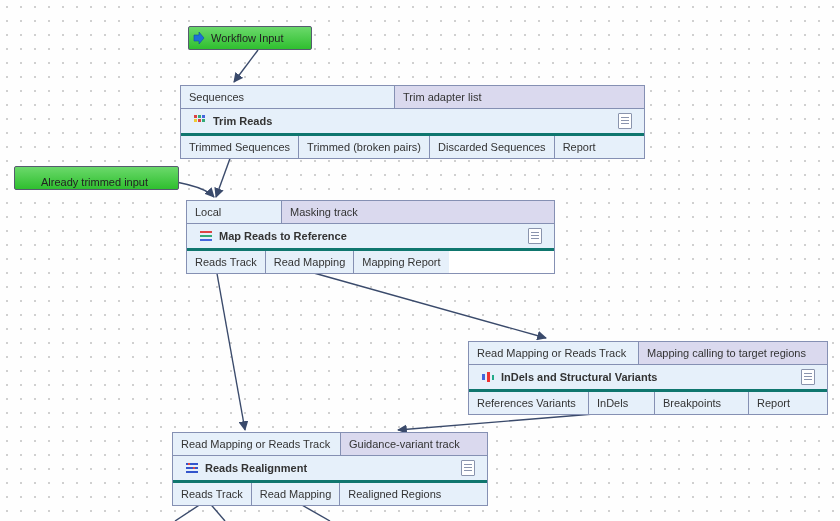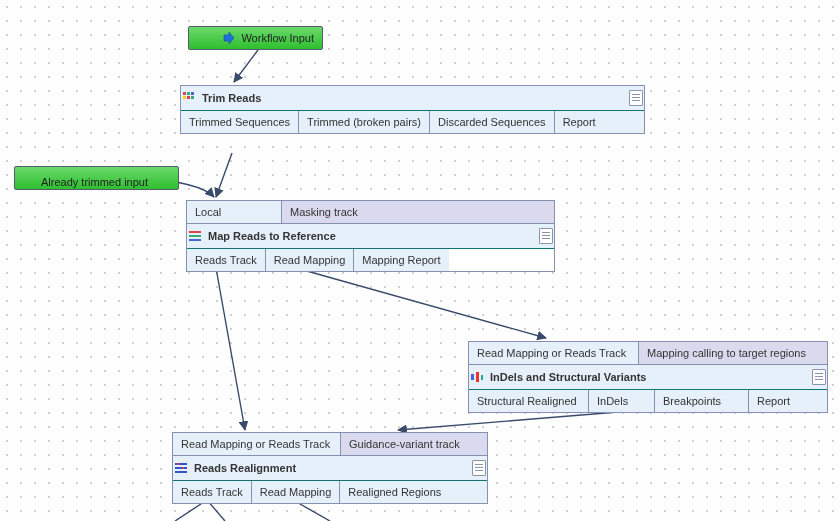--- a/index.html
+++ b/index.html
@@ -53,29 +53,29 @@
     box-sizing: border-box;
     border-right: 1px solid #8590b3;
     height: 22px;
     line-height: 22px;
     padding: 0 8px;
     white-space: nowrap;
     overflow: hidden;
   }
   .cell:last-child { border-right: none; }
   .row.inputs { border-bottom: 1px solid #8590b3; }
-  .row.outputs { border-top: 1px solid #0f766e; }
+  .row.outputs { border-top: 3px solid #0f766e; }
   .row.inputs .cell.primary { background: #e6f0fa; }
   .row.inputs .cell.ref     { background: #dad9ee; }
   .row.outputs .cell        { background: #e6f0fa; }
   .row.title {
     background: #e6f0fa;
     height: 24px;
     line-height: 24px;
-    padding: 0 1px;
+    padding: 0 12px;
     display: flex;
     align-items: center;
     justify-content: space-between;
     font-weight: bold;
   }
   .title-left { display:flex; align-items:center; gap:6px; }
   .doc-icon {
     width: 12px; height: 14px;
     border: 1px solid #8a94ad;
     background: #fff;
@@ -111,35 +111,39 @@
 
   <path d="M 216 268 L 245 430" stroke="#3a4a6b" stroke-width="1.4" fill="none" marker-end="url(#arrow)"></path>
 
   <path d="M 655 409 L 398 430" stroke="#3a4a6b" stroke-width="1.4" fill="none" marker-end="url(#arrow)"></path>
 
   <path d="M 207 500 L 175 521" stroke="#3a4a6b" stroke-width="1.4" fill="none"></path>
   <path d="M 207 500 L 225 521" stroke="#3a4a6b" stroke-width="1.4" fill="none"></path>
   <path d="M 293 500 L 330 521" stroke="#3a4a6b" stroke-width="1.4" fill="none"></path>
 </svg>
 
-<div class="input-node" style="left:188px; top:26px; width:135px;justify-content:flex-end;">
+<div class="input-node" style="left:188px; top:26px; width:124px;">
   <svg width="14" height="14" viewBox="0 0 14 14">
     <path d="M1 4 L6 4 L6 1 L11 7 L6 13 L6 10 L1 10 Z" fill="#1e6fd8" stroke="#0d4fa3" stroke-width="0.6"></path>
   </svg>
   <span>Workflow Input</span>
 </div>
 
 <div class="input-node" style="left:14px; top:166px; width:165px;flex-direction:column;">
   <svg width="14" height="14" viewBox="0 0 14 14">
     <path d="M1 4 L6 4 L6 1 L11 7 L6 13 L6 10 L1 10 Z" fill="#1e6fd8" stroke="#0d4fa3" stroke-width="0.6"></path>
   </svg>
   <span>Already trimmed input</span>
 </div>
 
 <div class="tool-node" style="left:180px; top:85px; width:465px;">
+  <div class="row inputs">
+    <div class="cell primary" style="width:214px;">Sequences</div>
+    <div class="cell ref" style="flex:1;">Trim adapter list</div>
+  </div>
   <div class="row title">
     <span class="title-left">
       <svg width="14" height="14" viewBox="0 0 14 14">
         <rect x="1" y="1" width="3" height="3" fill="#d44"></rect>
         <rect x="5" y="1" width="3" height="3" fill="#3a7"></rect>
         <rect x="9" y="1" width="3" height="3" fill="#46d"></rect>
         <rect x="1" y="5" width="3" height="3" fill="#ec3"></rect>
         <rect x="5" y="5" width="3" height="3" fill="#d44"></rect>
         <rect x="9" y="5" width="3" height="3" fill="#3a7"></rect>
       </svg>
@@ -188,21 +192,21 @@
       <svg width="14" height="14" viewBox="0 0 14 14">
         <rect x="1" y="4" width="3" height="6" fill="#46d"></rect>
         <rect x="6" y="2" width="3" height="10" fill="#e33"></rect>
         <rect x="11" y="5" width="2" height="5" fill="#2a8"></rect>
       </svg>
       <span>InDels and Structural Variants</span>
     </span>
     <span class="doc-icon"></span>
   </div>
   <div class="row outputs">
-    <div class="cell" style="width:120px;">Structural Realigned</div>
+    <div class="cell" style="width:120px;">References Variants</div>
     <div class="cell" style="width:66px;">InDels</div>
     <div class="cell" style="width:94px;">Breakpoints</div>
     <div class="cell" style="flex:1;">Report</div>
   </div>
 </div>
 
 <div class="tool-node" style="left:172px; top:432px; width:316px;">
   <div class="row inputs">
     <div class="cell primary" style="width:168px;">Read Mapping or Reads Track</div>
     <div class="cell ref" style="flex:1;">Guidance-variant track</div>

